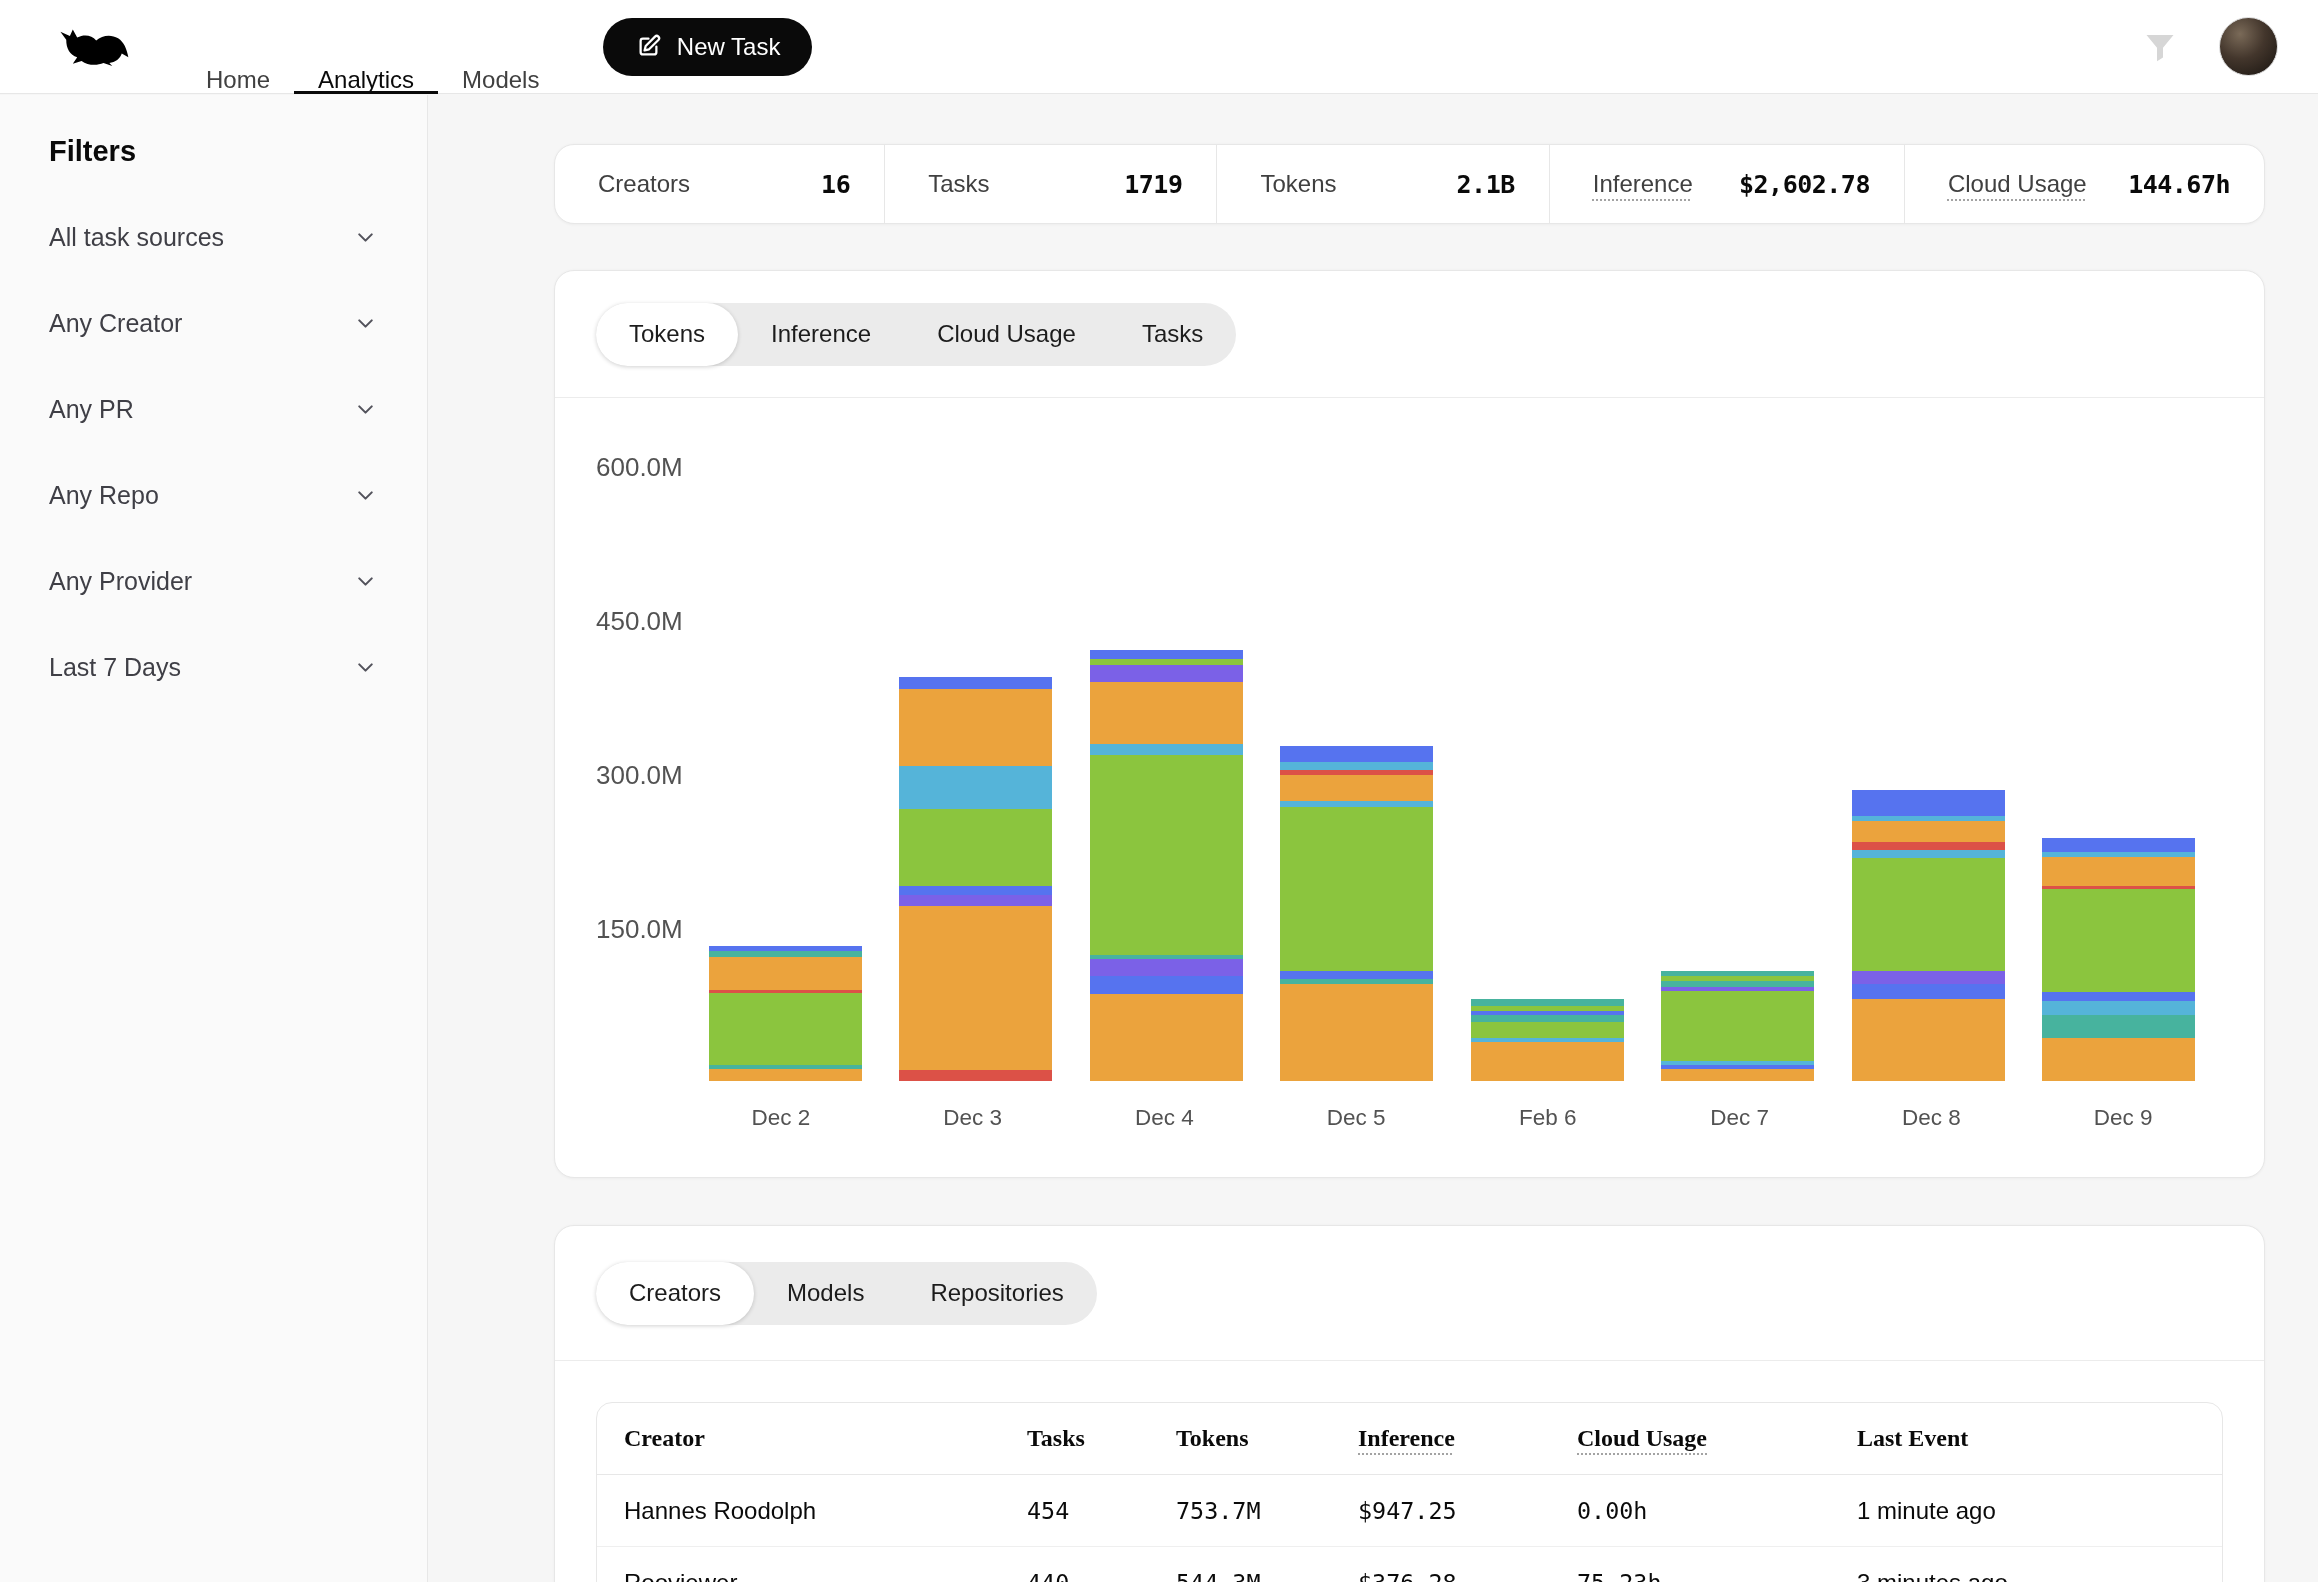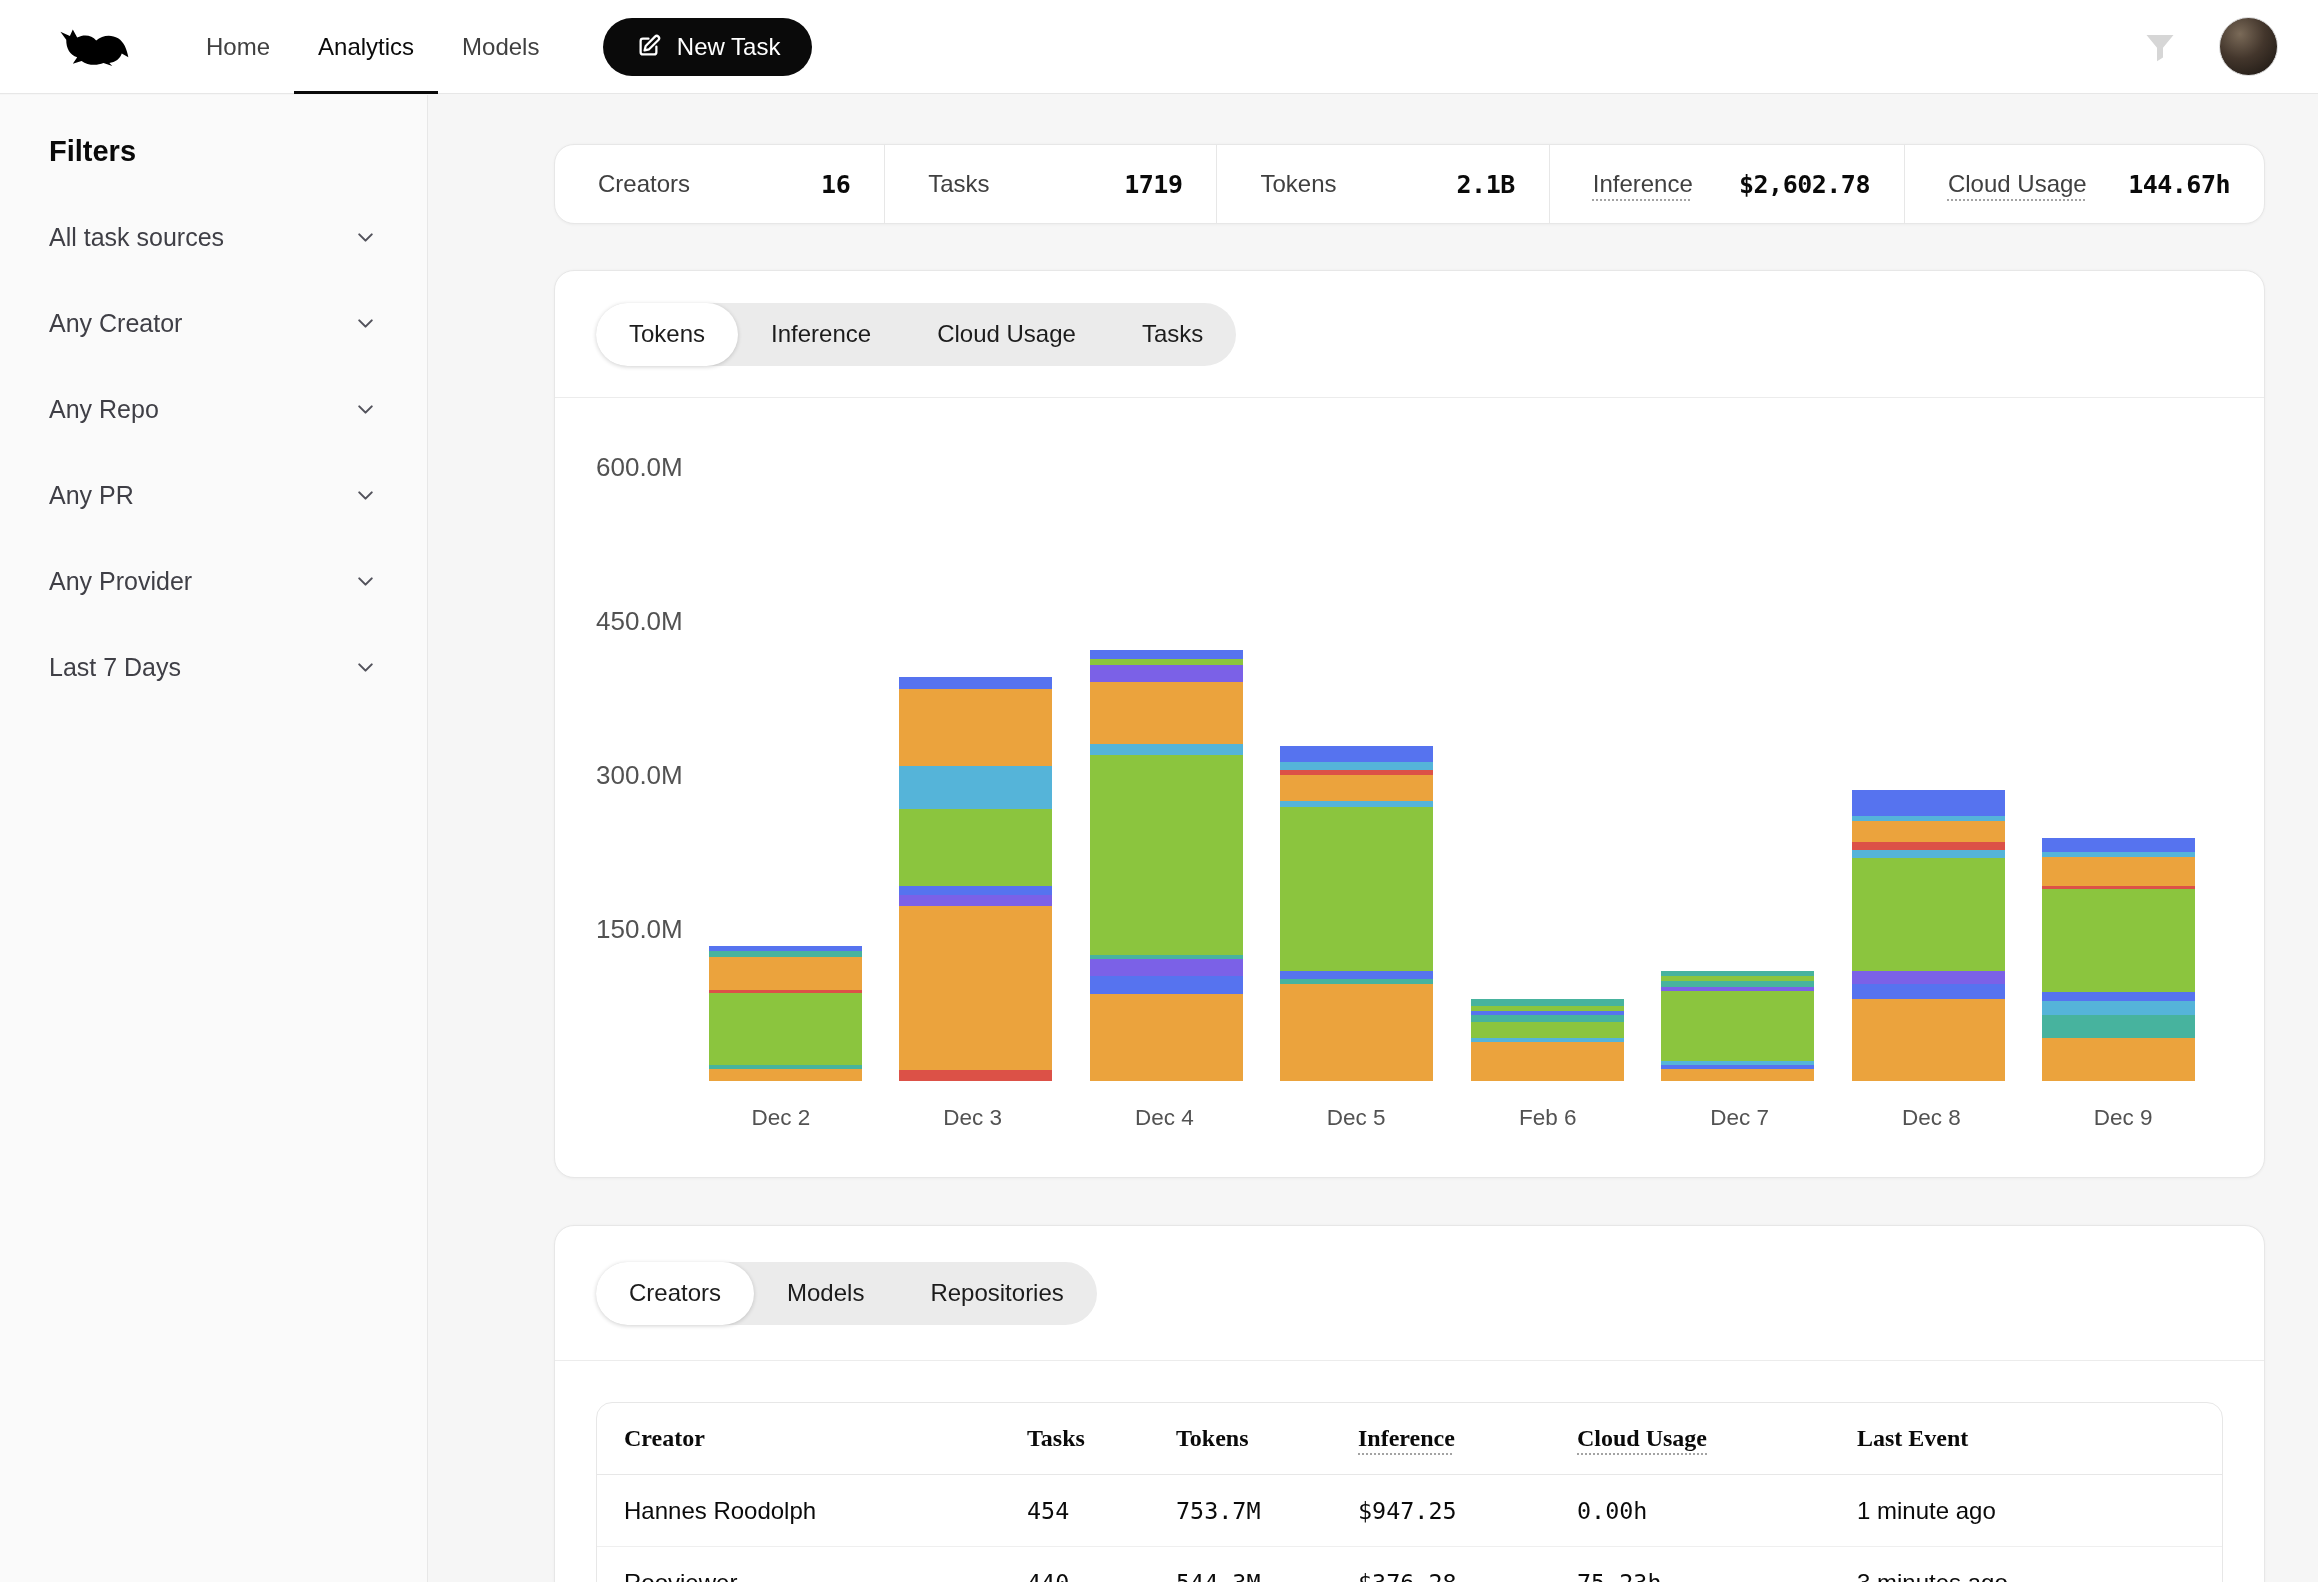--- a/index.html
+++ b/index.html
@@ -15,21 +15,21 @@
   
   .navbar {
     position:absolute; left:0; top:0; width:2319px; height:94px;
     background:#ffffff; border-bottom:0.9px solid #e7e7e7;
     display:flex; align-items:center; z-index:20;
   }
   .logo { margin-left:58px; width:72px; height:41px; display:flex; align-items:center; cursor:pointer; }
   .logo svg { width:72px; height:38px; }
   .nav-links { display:flex; height:94px; margin-left:52px; }
   .nav-link {
-    height:94px; display:flex; align-items:center; padding:0 24px;
+    height:94px; display:flex; align-items:flex-end; padding:0 24px;
     font-size:24px; color:#404040; cursor:pointer; position:relative;
   }
   .nav-link.active { color:#0a0a0a; font-weight:500; }
   .nav-link.active::after {
     content:""; position:absolute; left:0; right:0; bottom:-0.9px; height:3.6px; background:#0a0a0a;
   }
   .new-task-btn {
     margin-left:40px; height:58px; padding:0 32px; border-radius:899px;
     background:#0a0a0a; color:#fff; display:flex; align-items:center; gap:14.4px;
     font-size:24px; font-weight:500; cursor:pointer; border:none;
@@ -164,27 +164,27 @@
             <path d="M6 9l6 6 6-6"></path>
           </svg></span>
       </div>
       <div class="filter-row">
         <span class="flabel">Any Creator</span>
         <span class="chev"><svg viewBox="0 0 24 24" fill="none" stroke="currentColor" stroke-width="2" stroke-linecap="round" stroke-linejoin="round">
             <path d="M6 9l6 6 6-6"></path>
           </svg></span>
       </div>
       <div class="filter-row">
+        <span class="flabel">Any PR</span>
+        <span class="chev"><svg viewBox="0 0 24 24" fill="none" stroke="currentColor" stroke-width="2" stroke-linecap="round" stroke-linejoin="round">
+            <path d="M6 9l6 6 6-6"></path>
+          </svg></span>
+      </div>
+      <div class="filter-row">
         <span class="flabel">Any Repo</span>
-        <span class="chev"><svg viewBox="0 0 24 24" fill="none" stroke="currentColor" stroke-width="2" stroke-linecap="round" stroke-linejoin="round">
-            <path d="M6 9l6 6 6-6"></path>
-          </svg></span>
-      </div>
-      <div class="filter-row">
-        <span class="flabel">Any PR</span>
         <span class="chev"><svg viewBox="0 0 24 24" fill="none" stroke="currentColor" stroke-width="2" stroke-linecap="round" stroke-linejoin="round">
             <path d="M6 9l6 6 6-6"></path>
           </svg></span>
       </div>
       <div class="filter-row">
         <span class="flabel">Any Provider</span>
         <span class="chev"><svg viewBox="0 0 24 24" fill="none" stroke="currentColor" stroke-width="2" stroke-linecap="round" stroke-linejoin="round">
             <path d="M6 9l6 6 6-6"></path>
           </svg></span>
       </div>

